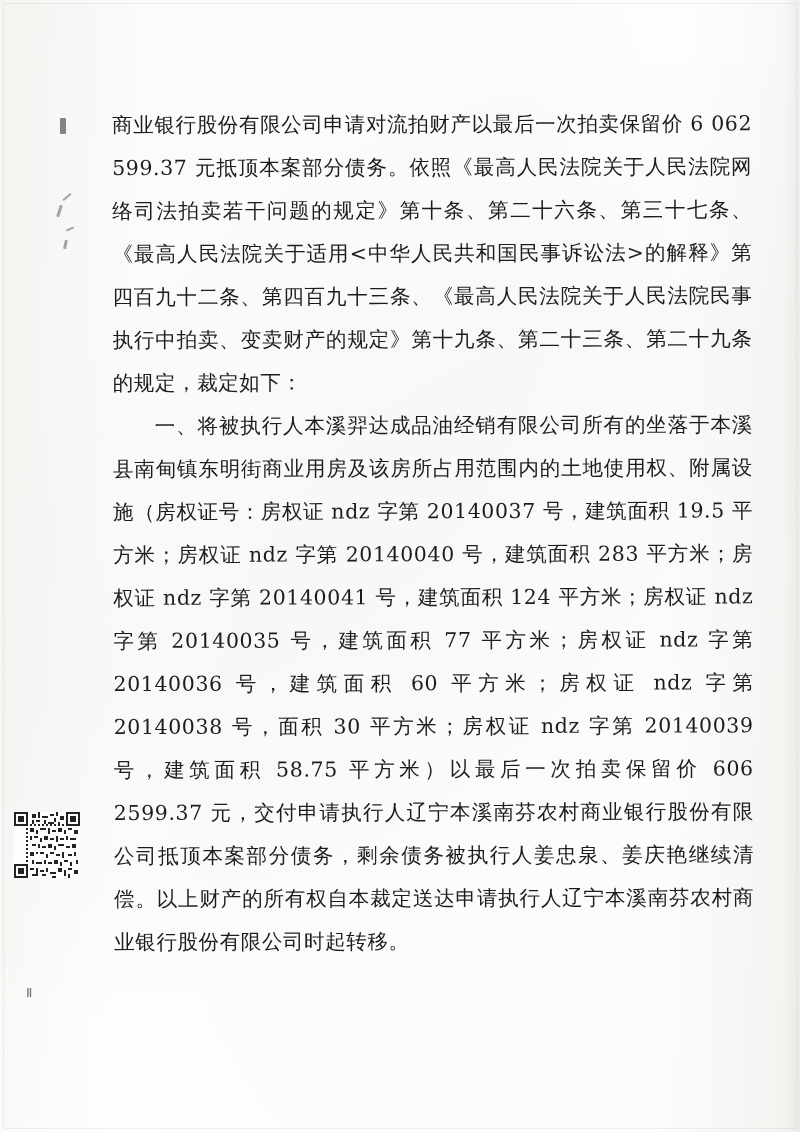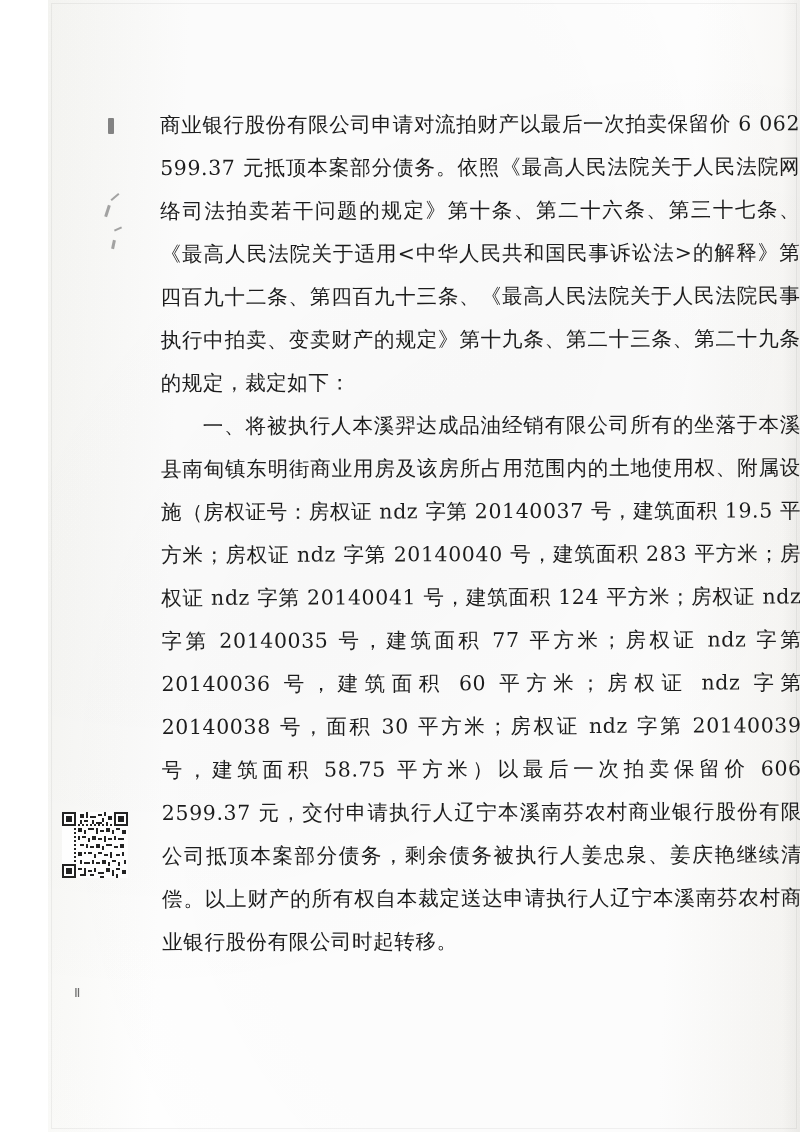--- a/index.html
+++ b/index.html
@@ -17,21 +17,20 @@
 
   
   #page {
     position: absolute;
     inset: 0;
     background: #fdfdfb;
     background-image:
       radial-gradient(circle at 12% 22%, rgba(0,0,0,0.015) 0 40%, rgba(0,0,0,0) 70%),
       radial-gradient(circle at 85% 70%, rgba(0,0,0,0.012) 0 45%, rgba(0,0,0,0) 75%),
       linear-gradient(92deg, #f7f7f4 0%, #ffffff 18%, #ffffff 82%, #f6f5f2 100%);
-    margin-left: 48px;
   }
   
   #page::after {
     content: "";
     position: absolute;
     inset: 3px;
     border: 1px solid rgba(0,0,0,0.05);
     pointer-events: none;
   }
 

